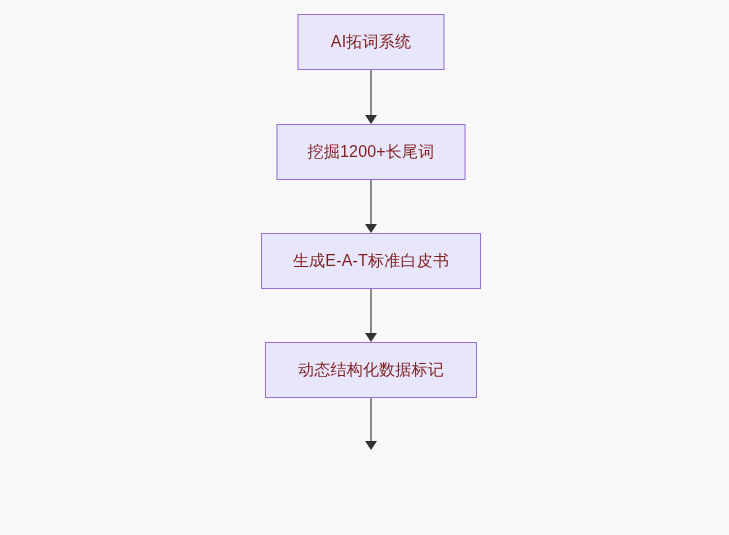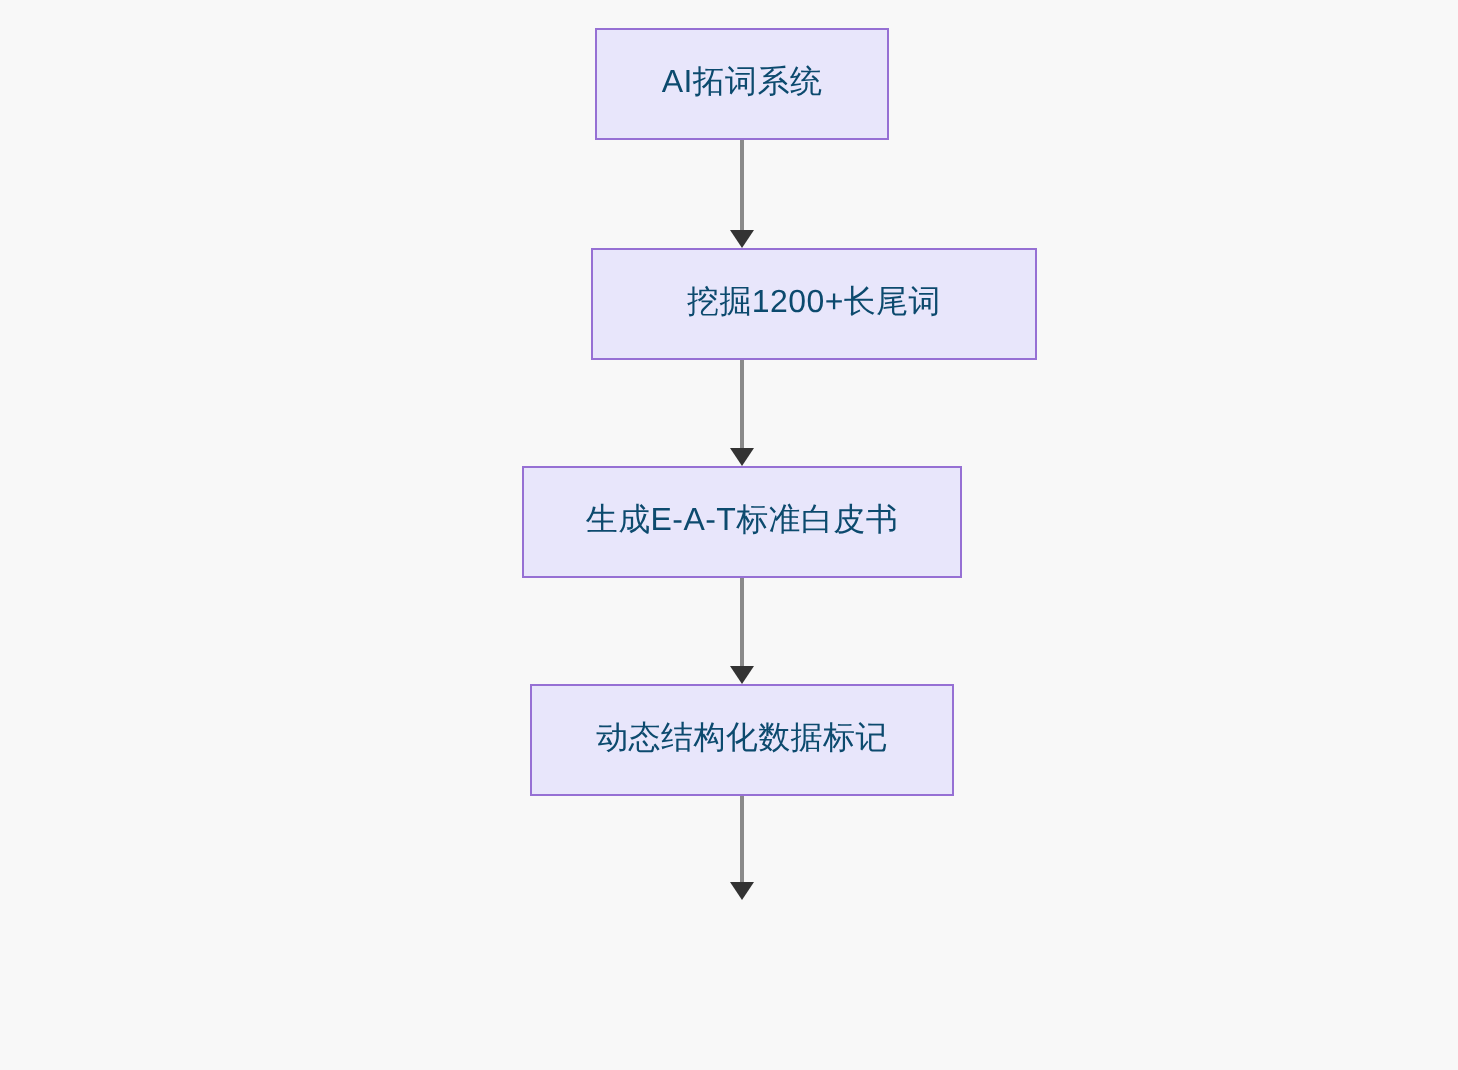--- a/index.html
+++ b/index.html
@@ -28,21 +28,21 @@
     border: 1.6px solid #9670d4;
     display: flex;
     align-items: center;
     justify-content: center;
     transform: translateX(-50%);
   }
 
   .flow-node-label {
     font-size: 16px;
     line-height: 1;
-    color: #0c4a6e;
+    color: #7f1d1d;
     letter-spacing: 0.2px;
     white-space: nowrap;
   }
 
   .flow-edge {
     position: absolute;
     transform: translateX(-50%);
     pointer-events: none;
   }
 
@@ -89,21 +89,21 @@
 
   <div class="flow-edge" style="left:371px; top:398px; width:24px; height:52px;">
     <div class="flow-edge-line" style="height:43px;"></div>
     <div class="flow-edge-arrow"></div>
   </div>
 
   <div class="flow-node" style="left:371px; top:14px; width:147px;">
     <span class="flow-node-label">AI拓词系统</span>
   </div>
 
-  <div class="flow-node" style="left:371px; top:124px; width:223px;margin-left:36px;">
+  <div class="flow-node" style="left:371px; top:124px; width:189px;">
     <span class="flow-node-label">挖掘1200+长尾词</span>
   </div>
 
   <div class="flow-node" style="left:371px; top:342px; width:212px;">
     <span class="flow-node-label">动态结构化数据标记</span>
   </div>
 
   <div class="flow-node" style="left:371px; top:233px; width:220px;">
     <span class="flow-node-label">生成E-A-T标准白皮书</span>
   </div>

